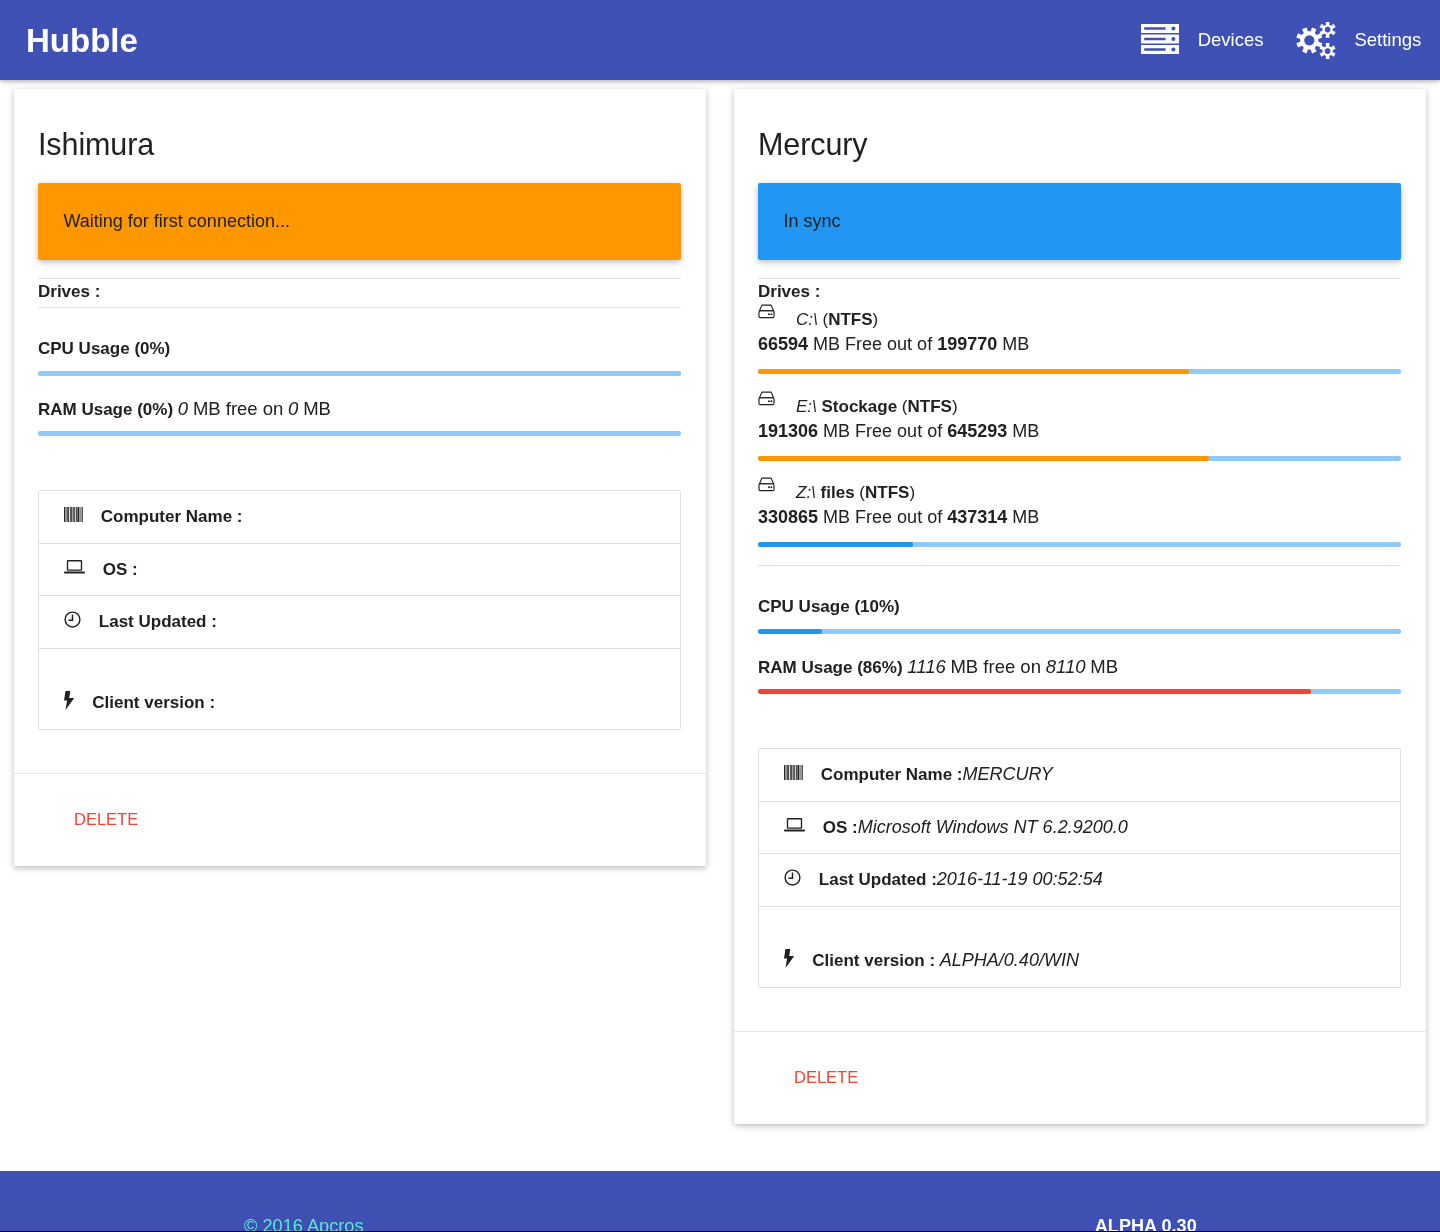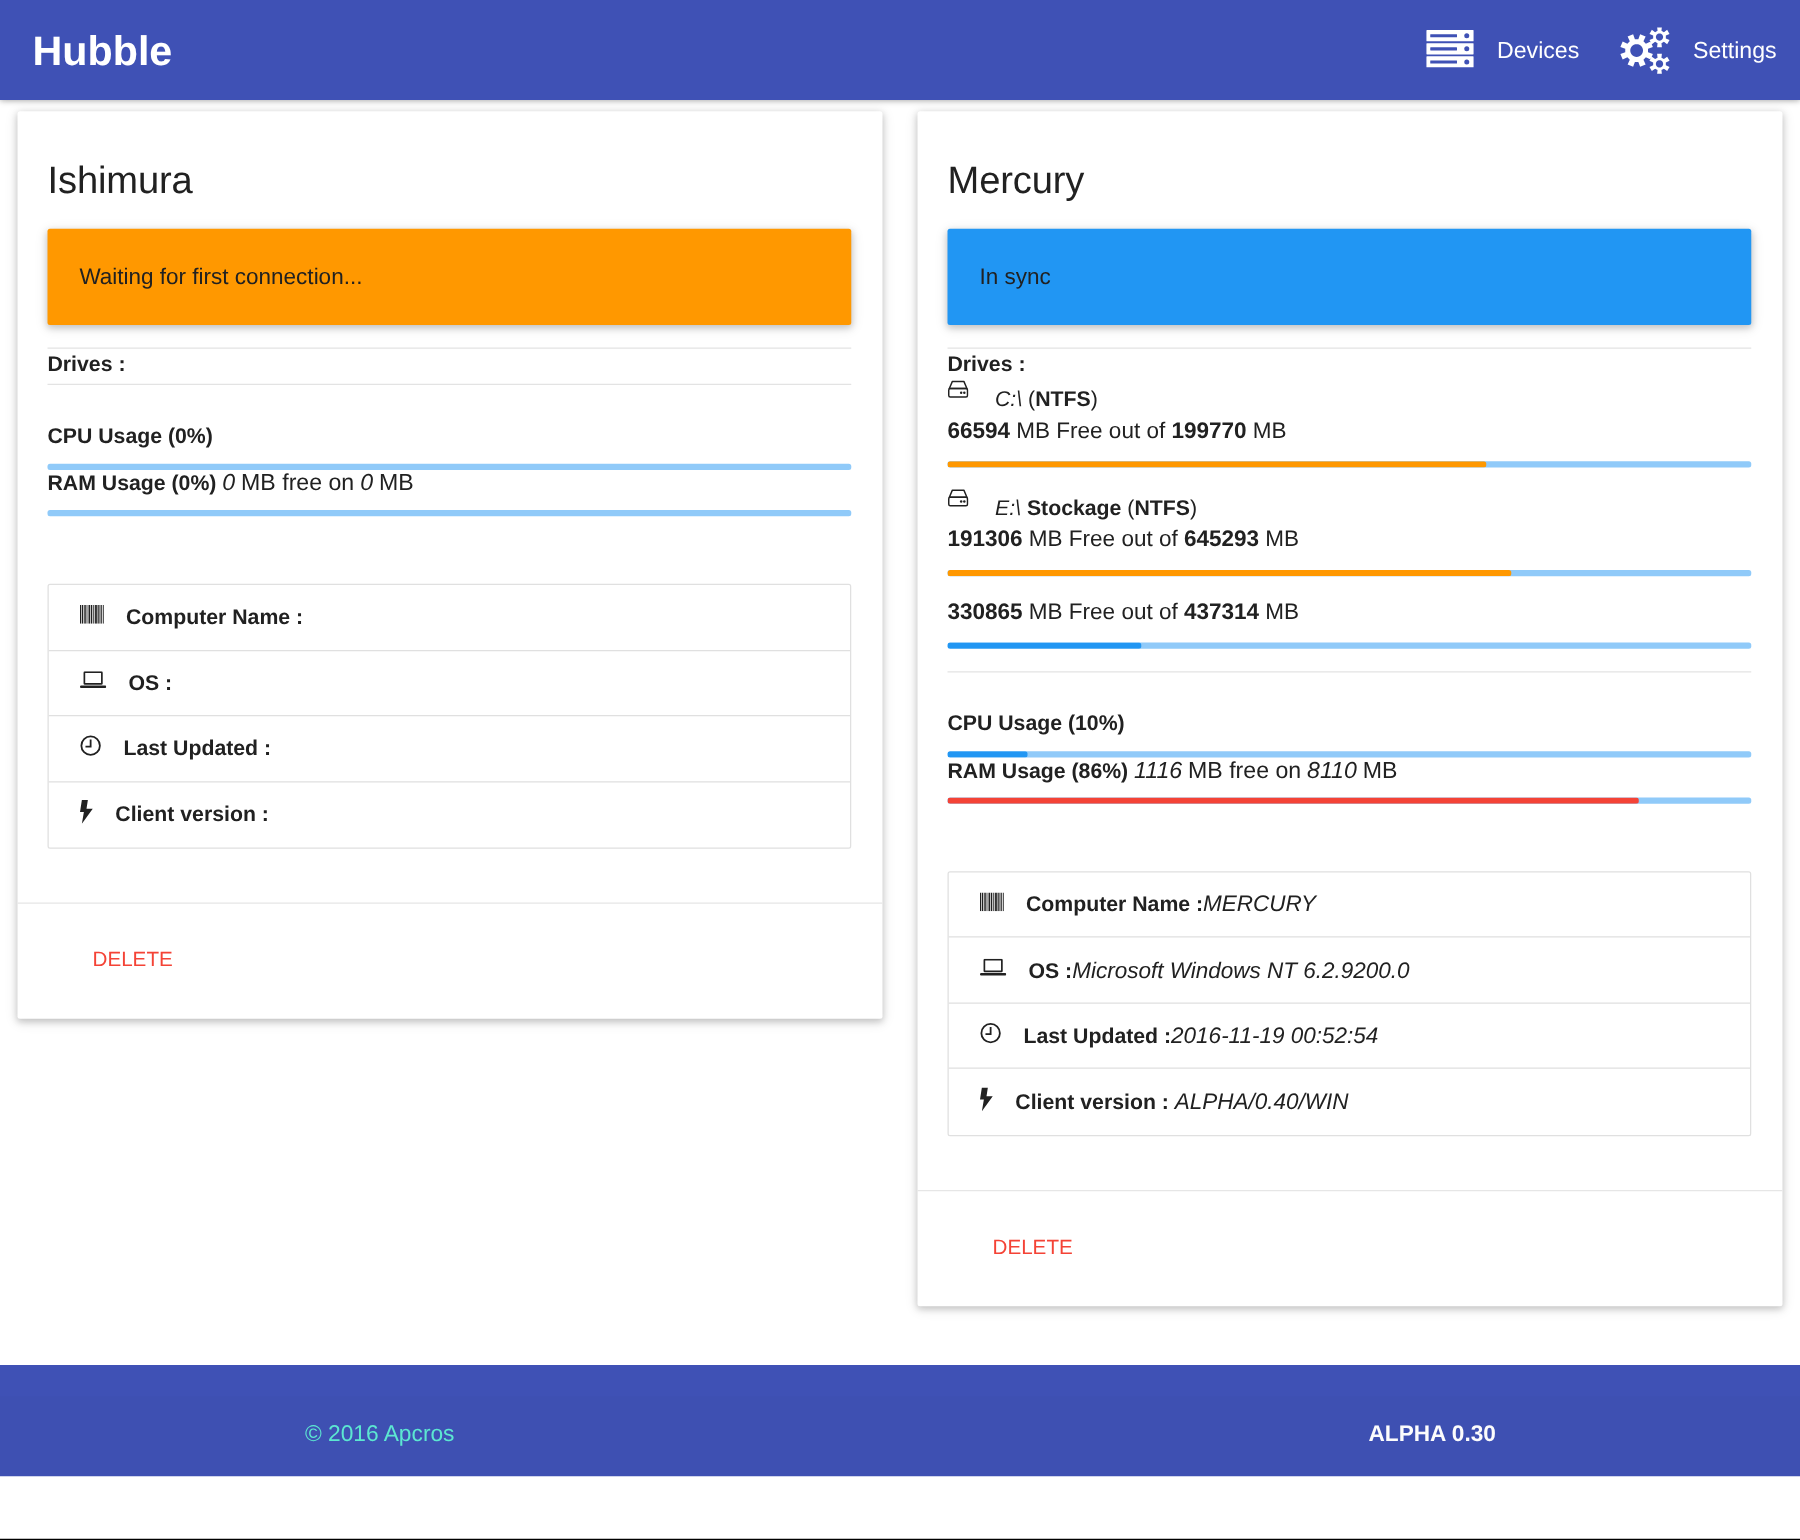--- a/index.html
+++ b/index.html
@@ -55,28 +55,28 @@
   .drive-name b{font-weight:700;}
   .drive-free{font-size:18px;line-height:21px;padding-top:4px;}
   .drive-free b{font-weight:700;}
 
   .pbar{height:5px;border-radius:2px;background:#90caf9;overflow:hidden;}
   .pbar > i{display:block;height:100%;border-radius:2px;}
   .drive .pbar{margin:14px 0 14px 0;}
   .drive.last .pbar{margin-bottom:19px;}
 
   .usage-cpu{padding-top:31px;}
-  .usage-ram{}
+  .usage-ram{padding-top:23px;}
   .usage .pbar{margin-top:12px;}
 
   
   .dl{border:1px solid #e0e0e0;border-radius:2px;margin-top:54px;}
   .dl-item{display:flex;align-items:center;height:52.5px;padding-left:25px;
     border-bottom:1px solid #e0e0e0;font-size:17px;line-height:21px;}
-  .dl-item:last-child{border-bottom:0;}
+  .dl-item:last-child{border-bottom:0;margin-top:28px;}
   .dl-ico{display:inline-flex;align-items:center;justify-content:flex-start;margin-right:17.8px;flex:0 0 auto;position:relative;top:-2px;}
   .dl-ico svg{display:block;}
   .dl-key{font-weight:700;white-space:pre;}
   .dl-val{font-style:italic;font-weight:400;font-size:18px;}
 
   
   .card-foot{border-top:1px solid #e6e6e6;padding:35px 24px 0 60px;height:93px;}
   .btn-del{background:none;border:0;color:#f44336;font-family:inherit;
     font-size:16.5px;font-weight:400;letter-spacing:0px;padding:0;margin:0;
     cursor:pointer;border-radius:2px;line-height:20px;}
@@ -246,20 +246,31 @@
                   </svg>
                 </span>
                 <span><em>E:\</em> <b>Stockage</b> (<b>NTFS</b>)</span>
               </div>
               <div class="drive-free"><b>191306</b> <span>MB Free out of</span> <b>645293</b> <span>MB</span></div>
               <div class="pbar">
                 <i style="width:70.14%;background:#ff9800"></i>
               </div>
             </div>
             <div class="drive last">
+              <div class="drive-name">
+                <span class="dico">
+                  <svg width="17" height="15" viewBox="0 0 18 16" aria-hidden="true">
+                    <path d="M4.1 1.2h9.8l2.6 6.0H1.5z" fill="none" stroke="#212121" stroke-width="1.25" stroke-linejoin="round"></path>
+                    <rect x="1.0" y="7.2" width="16" height="7.3" rx="1.3" fill="none" stroke="#212121" stroke-width="1.25"></rect>
+                    <circle cx="11.6" cy="10.9" r="1.05" fill="#212121"></circle>
+                    <circle cx="14.3" cy="10.9" r="1.05" fill="#212121"></circle>
+                  </svg>
+                </span>
+                <span><em>Z:\</em> <b>files</b> (<b>NTFS</b>)</span>
+              </div>
               <div class="drive-free"><b>330865</b> <span>MB Free out of</span> <b>437314</b> <span>MB</span></div>
               <div class="pbar">
                 <i style="width:24.12%;background:#2196f3"></i>
               </div>
             </div>
             <hr class="sep" style="margin-top:-1px">
             <div class="usage usage-cpu">
               <div class="lbl"><span>CPU Usage</span> <span>(10%)</span></div>
               <div class="pbar">
                 <i style="width:10%;background:#2196f3"></i>

